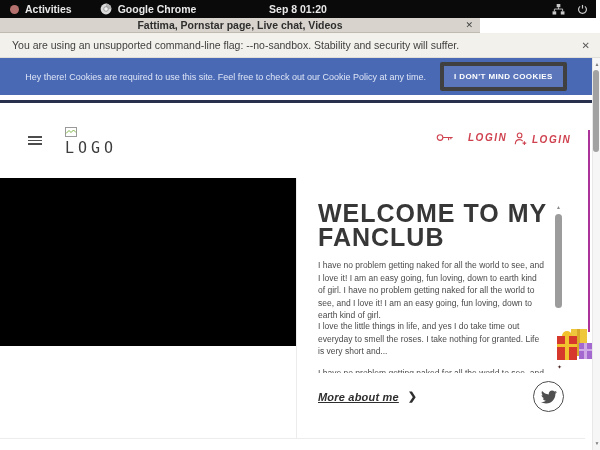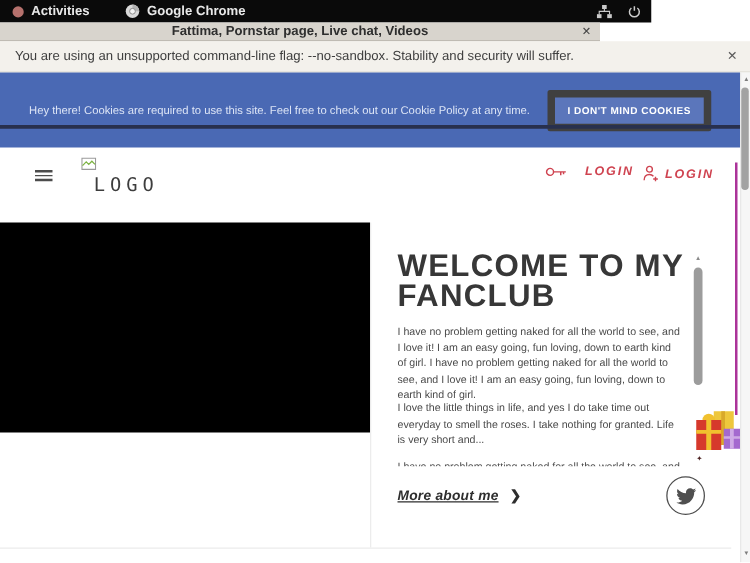--- a/index.html
+++ b/index.html
@@ -1,21 +1,21 @@
 <!DOCTYPE html>
 <html><head>
 <meta charset="utf-8">
 <style>
   * { margin:0; padding:0; box-sizing:border-box; }
   html,body { width:600px; height:450px; overflow:hidden; }
   body { font-family:"Liberation Sans", sans-serif; }
   .screen { position:relative; width:600px; height:450px; background:#ffffff; overflow:hidden; }
 
   
-  .topbar { position:absolute; left:0; top:0; width:521px; height:18px; background:#0a0a0a;
+  .topbar { position:absolute; left:0; top:0; width:596px; height:18px; background:#0a0a0a;
             display:flex; align-items:center; color:#e8e8e8; font-size:10.5px; }
   .topbar .dot { width:9px; height:9px; border-radius:50%; background:#b5716d; margin-left:10px; }
   .topbar .act { margin-left:6px; font-weight:600; }
   .topbar .chrome-wrap { display:flex; align-items:flex-end; margin-left:28px; }
   .topbar .chrome-wrap span { margin-left:6px; font-weight:600; }
   .topbar .clock { position:absolute; left:0; right:0; text-align:center; font-weight:700; font-size:10.5px; }
   .topbar .right-icons { position:absolute; right:8px; top:0; height:18px; display:flex; align-items:center; gap:12px; }
 
   
   .titlebar { position:absolute; left:0; top:18px; width:480px; height:15px; background:#d8d4cd;
@@ -23,34 +23,34 @@
               color:#2e2e2e; line-height:15px; }
   .titlebar .win-close { position:absolute; right:7px; top:0; font-size:9px; color:#444; font-weight:400; cursor:default; }
 
   
   .infobar { position:absolute; left:0; top:33px; width:600px; height:25px; background:#f3f1ec;
              border-bottom:1px solid #e2dfd8; display:flex; align-items:center; font-size:10.5px; color:#3f3f3f; }
   .infobar .msg { margin-left:12px; }
   .infobar .ib-close { position:absolute; right:10px; font-size:10px; color:#5a5a5a; }
 
   
-  .cookie { position:absolute; left:0; top:58px; width:592px; height:60px; background:#4a69b4;
+  .cookie { position:absolute; left:0; top:58px; width:592px; height:37px; background:#4a69b4;
             display:flex; align-items:center; justify-content:center; gap:14px; }
   .cookie .ck-msg { color:#dde5f6; font-size:9px; }
-  .cookie .ck-btn { background:#5b76bb; border:6px solid #404040; border-radius:2px; color:#ffffff;
+  .cookie .ck-btn { background:#5b76bb; border:4px solid #404040; border-radius:2px; color:#ffffff;
                     font-size:8px; font-weight:700; letter-spacing:.4px; padding:6px 10px; cursor:pointer;
                     font-family:"Liberation Sans", sans-serif; }
   .darkline { position:absolute; left:0; top:100px; width:592px; height:3px; background:#28304e; }
 
   
   .hamburger { position:absolute; left:28px; top:136px; width:14px; height:9px; cursor:pointer; }
   .hamburger i { display:block; height:1.5px; background:#4c4c4c; margin-bottom:2.2px; }
   .logo { position:absolute; left:65px; top:123px; cursor:pointer; }
   .logo .logo-text { font-family:"DejaVu Sans Mono","Liberation Mono", monospace; font-size:15px;
-                     letter-spacing:4px; color:#3d3d3d; font-weight:500; margin-left:10px; margin-top:-2px; display:block; }
+                     letter-spacing:4px; color:#3d3d3d; font-weight:500; margin-left:0; margin-top:-2px; display:block; }
   .auth { position:absolute; top:132px; display:flex; align-items:center; gap:5px; cursor:pointer; }
   .auth .auth-label { color:#cf4350; font-size:10px; font-weight:700; font-style:italic; letter-spacing:1.5px; }
   .login-group { left:436px;gap:14px; }
   .join-group { left:514px; }
 
   
   .hero-media { position:absolute; left:0; top:178px; width:296px; height:168px; background:#000; }
   .col-divider { position:absolute; left:296px; top:178px; width:1px; height:260px; background:#ececec; }
   .bottom-line { position:absolute; left:0; top:438px; width:585px; height:1px; background:#ececec; }
 
@@ -101,20 +101,21 @@
     <div class="dot"></div>
     <div class="act">Activities</div>
     <div class="chrome-wrap">
       <svg width="12" height="12" viewBox="0 0 12 12">
         <circle cx="6" cy="6" r="5.4" fill="#d9d9d9"></circle>
         <path d="M6 .6 A5.4 5.4 0 0 1 11.4 6 L6 6 Z" fill="#b3b3b3"></path>
         <circle cx="6" cy="6" r="2.3" fill="#f2f2f2" stroke="#8b8b8b" stroke-width="0.8"></circle>
       </svg>
       <span>Google Chrome</span>
     </div>
+    <div class="clock">Sep 8  01:20</div>
     <div class="right-icons">
       <svg width="13" height="11" viewBox="0 0 14 12">
         <g fill="#c9c9c9">
           <rect x="5" y="0" width="4" height="3.5"></rect>
           <rect x="0.5" y="8" width="4" height="3.5"></rect>
           <rect x="9.5" y="8" width="4" height="3.5"></rect>
         </g>
         <path d="M7 3.5 V5.5 M2.5 8 V5.5 H11.5 V8" stroke="#c9c9c9" stroke-width="1" fill="none"></path>
       </svg>
       <svg width="11" height="11" viewBox="0 0 12 12" fill="none" stroke="#cccccc" stroke-width="1.3">

